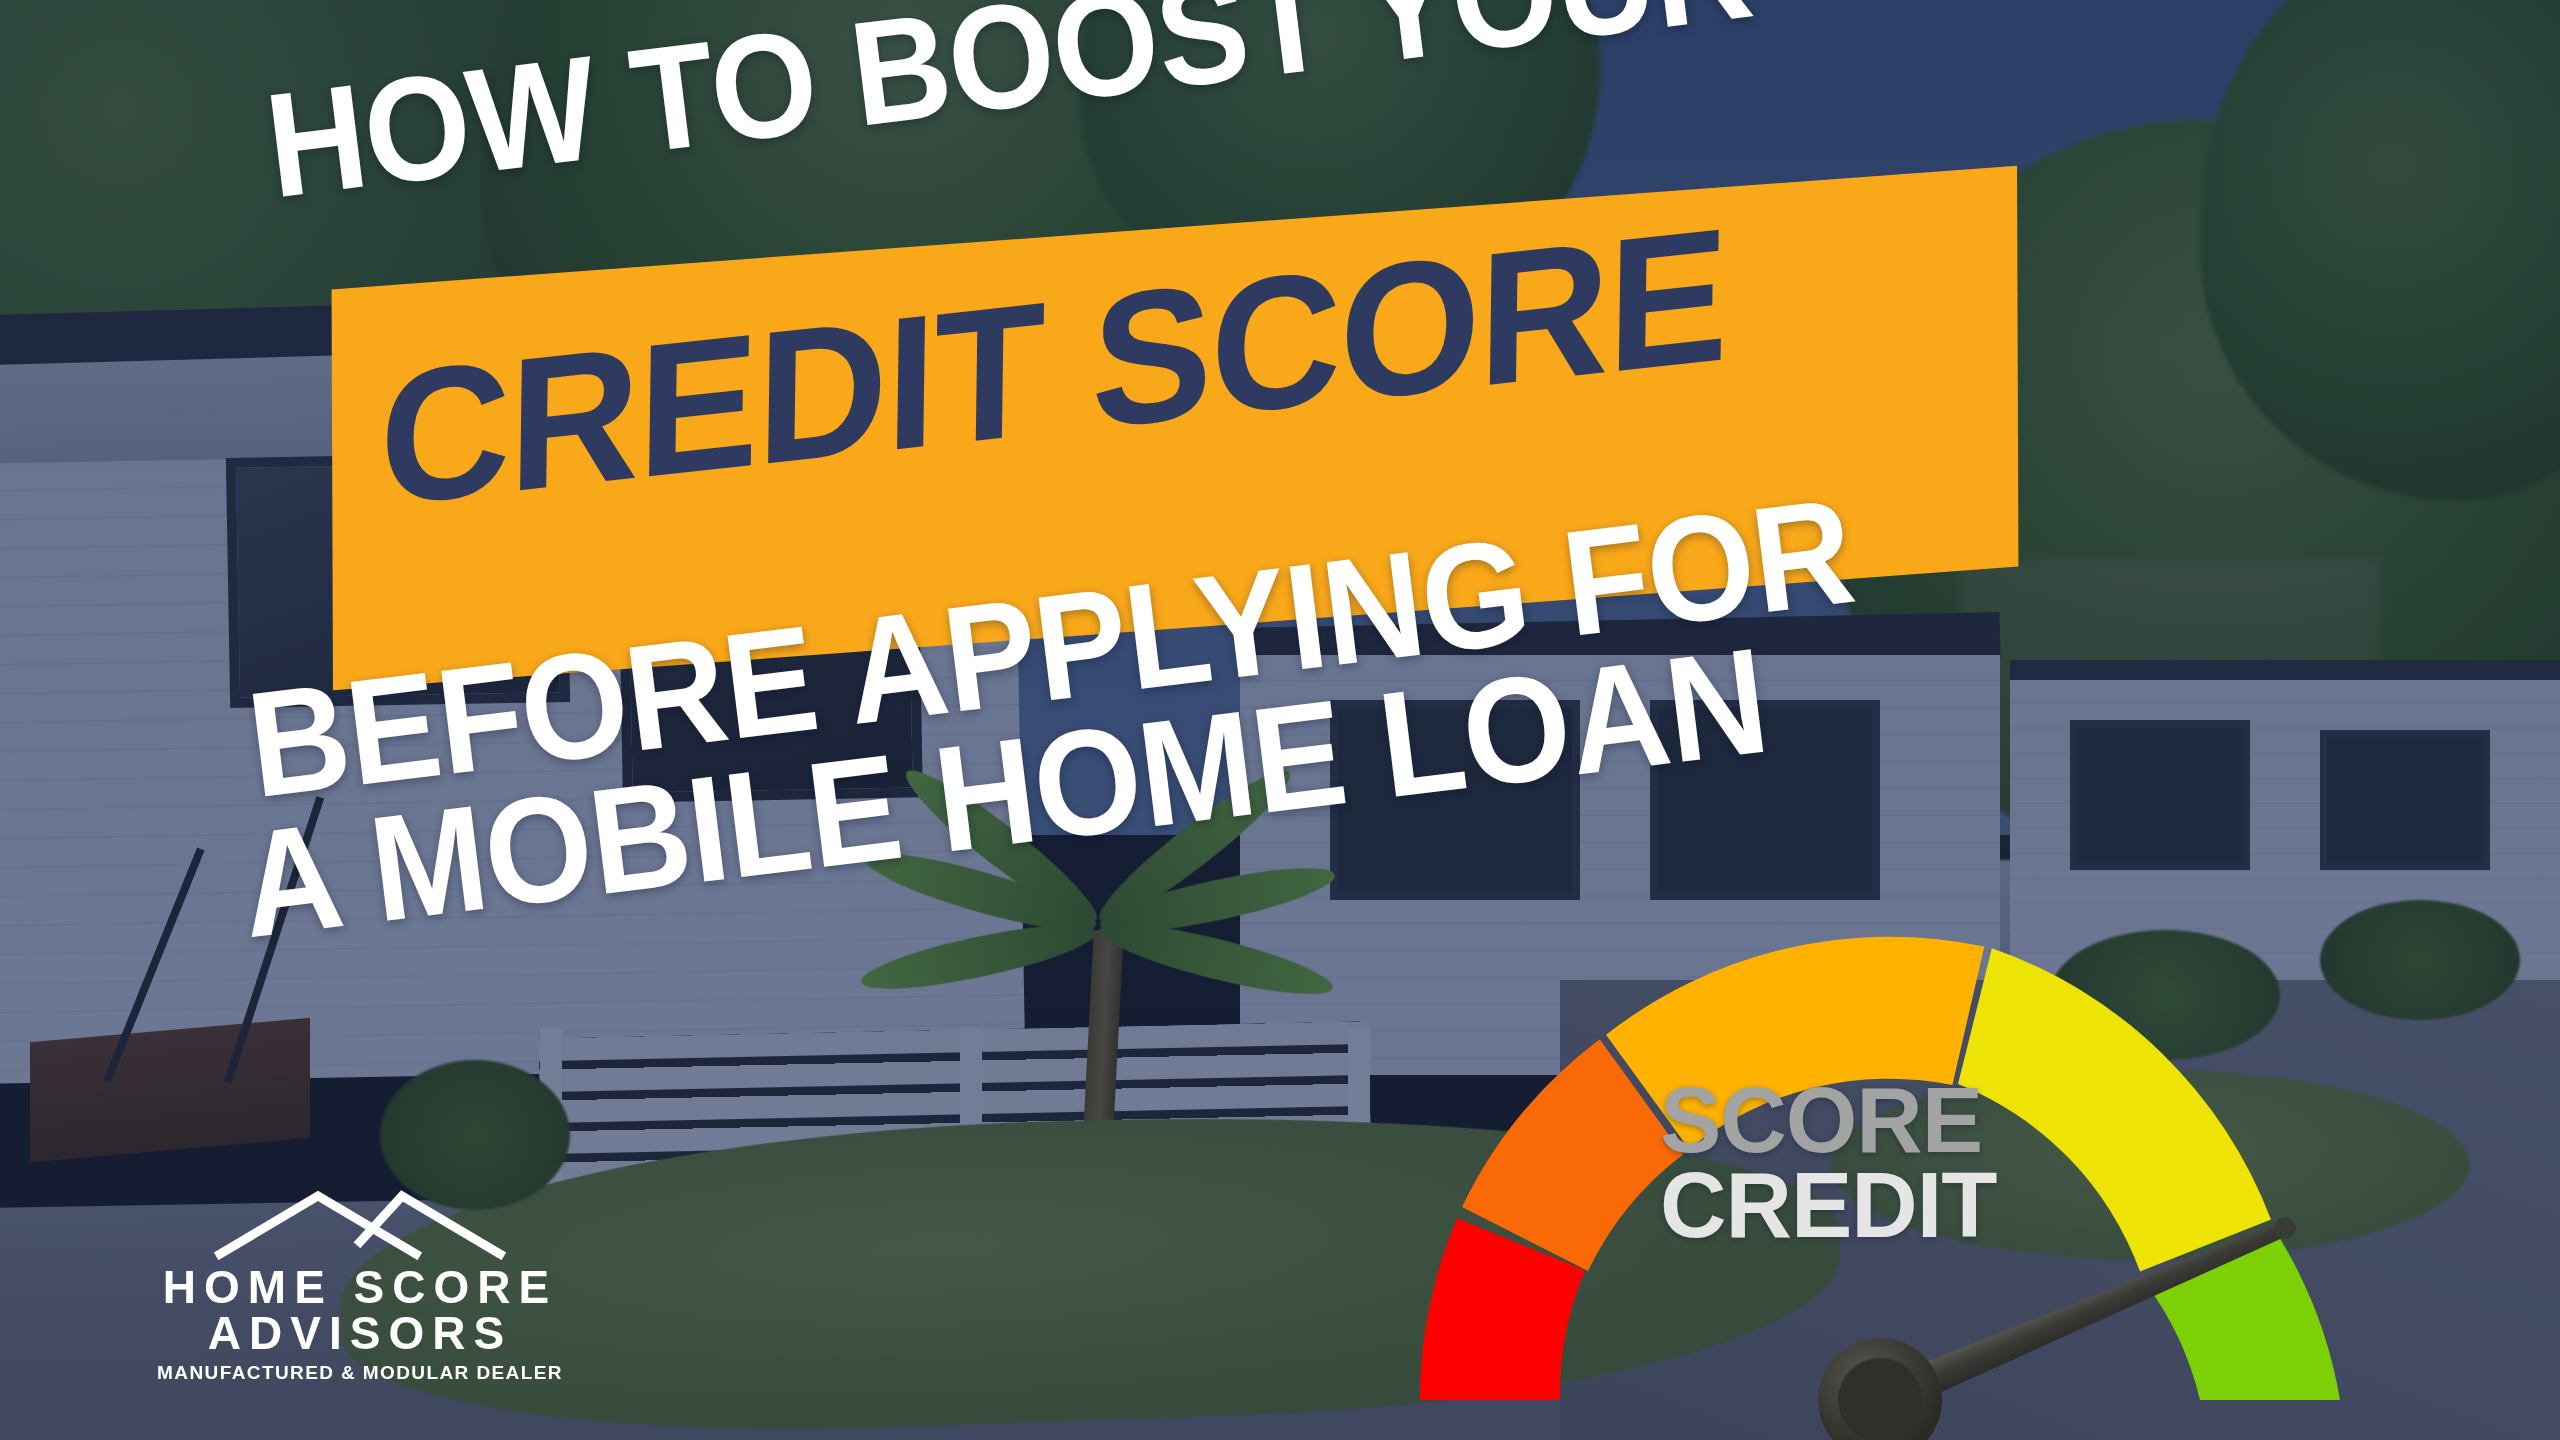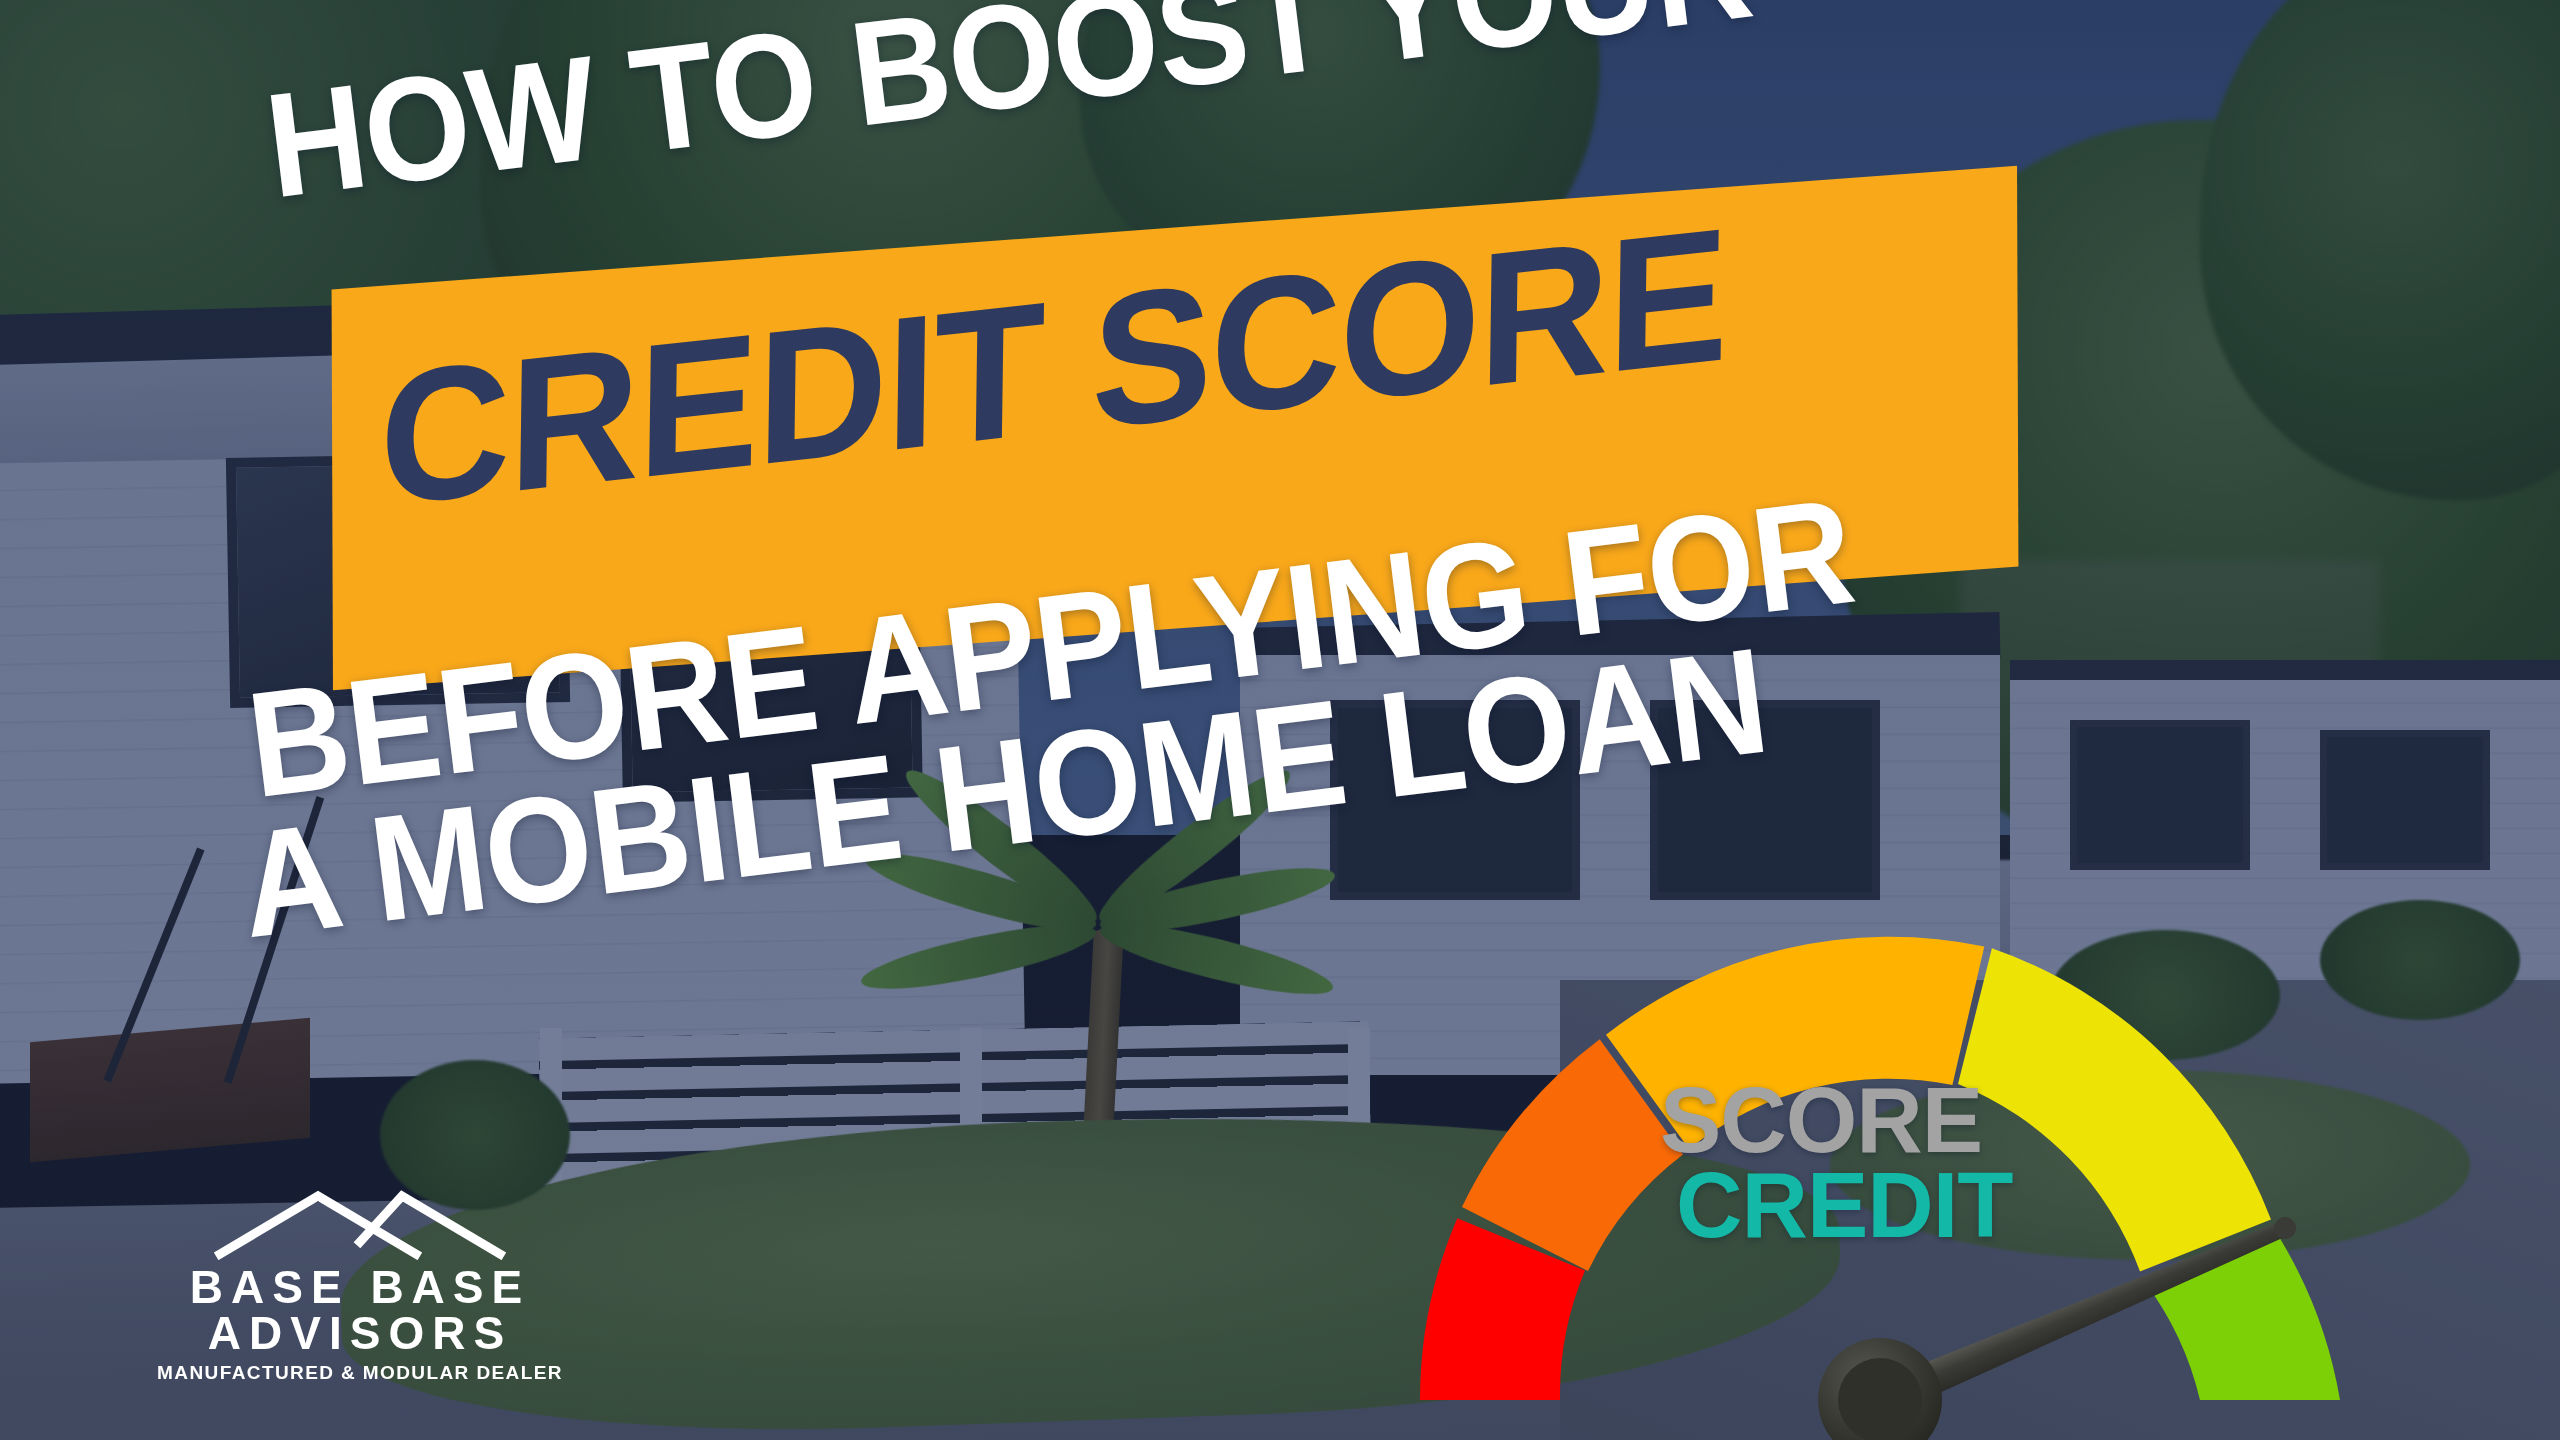--- a/index.html
+++ b/index.html
@@ -132,21 +132,21 @@
 
   
   .gauge{position:absolute;left:1380px;top:930px;width:1000px;height:510px;}
   .gauge svg{width:100%;height:100%;display:block;overflow:visible;}
   .gauge-label{
     position:absolute;left:1660px;top:1078px;width:420px;
     font-weight:700;line-height:.92;letter-spacing:-1px;
     text-shadow:0 2px 6px rgba(10,20,40,.35);
   }
   .g-score{font-size:92px;color:#a3a3a3;display:block;}
-  .g-credit{font-size:92px;color:#14b8a6;display:block;margin-left:16px;}
+  .g-credit{font-size:92px;color:#e5e5e5;display:block;}
 
   
   .logo{position:absolute;left:150px;top:1190px;width:420px;color:#fff;text-align:center;}
   .logo svg{display:block;margin:0 auto 4px;}
   .logo-l1{font-size:46px;font-weight:700;letter-spacing:8px;line-height:1.0;}
   .logo-l2{font-size:46px;font-weight:700;letter-spacing:8px;line-height:1.0;}
   .logo-l3{font-size:19px;font-weight:700;letter-spacing:1.4px;margin-top:6px;text-align:center;}
 </style>
 </head>
 <body>
@@ -267,18 +267,18 @@
   <div class="gauge-label">
     <span class="g-score">SCORE</span>
     <span class="g-credit">CREDIT</span>
   </div>
 
   <div class="logo">
     <svg width="300" height="70" viewBox="0 0 300 70">
       <polyline points="10,64 108,6 206,64" fill="none" stroke="#ffffff" stroke-width="9" stroke-linecap="square"></polyline>
       <polyline points="150,52 192,6 290,64" fill="none" stroke="#ffffff" stroke-width="9" stroke-linecap="square"></polyline>
     </svg>
-    <div class="logo-l1">BASE BASE</div>
+    <div class="logo-l1">HOME SCORE</div>
     <div class="logo-l2">ADVISORS</div>
     <div class="logo-l3">MANUFACTURED &amp; MODULAR DEALER</div>
   </div>
 
 </div>
 
 </body></html>

